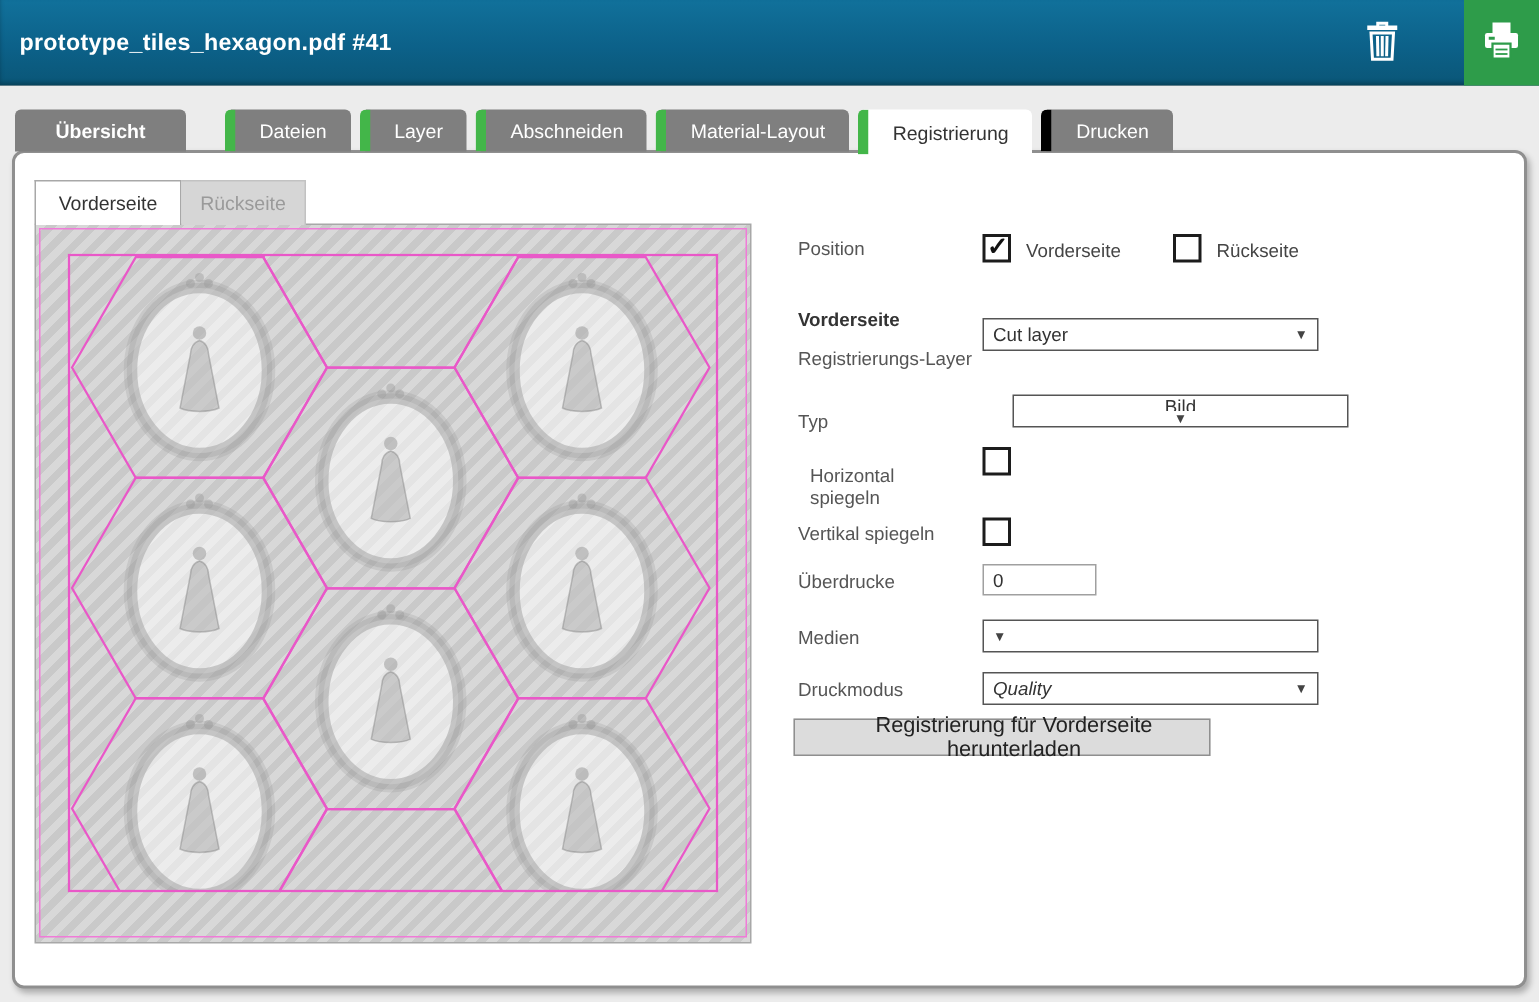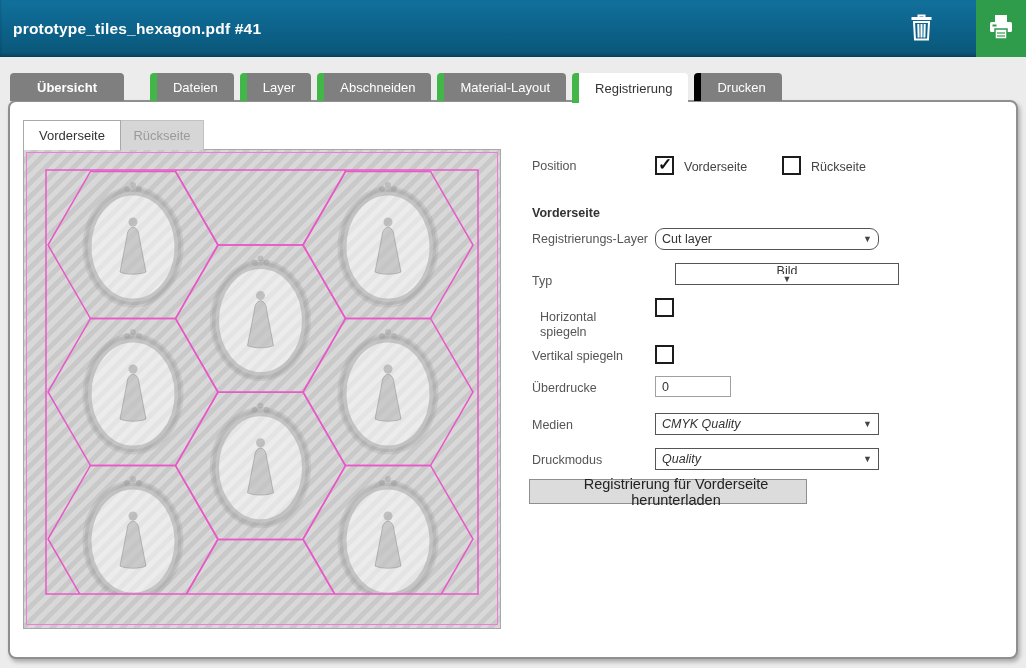--- a/index.html
+++ b/index.html
@@ -258,21 +258,21 @@
   </div>
   <div class="cb-label" style="left:674px; top:58px;">Vorderseite</div>
   <div class="checkbox" style="left:772px; top:54px;">
     <span class="check"></span>
   </div>
   <div class="cb-label" style="left:801px; top:58px;">Rückseite</div>
 
   <div class="fheading" style="left:522px; top:104px;">Vorderseite</div>
 
   <div class="flabel" style="left:522px; top:130px;">Registrierungs-Layer</div>
-  <div class="dropdown" style="left:645px; top:126px;border-radius:9px;">
+  <div class="dropdown" style="left:645px; top:110px;">
     <span class="dd-value">Cut layer</span>
     <span class="dd-arrow">▼</span>
   </div>
 
   <div class="flabel" style="left:522px; top:172px;">Typ</div>
   <div class="dropdown" style="left:665px; top:161px;flex-direction:column;">
     <span class="dd-value">Bild</span>
     <span class="dd-arrow">▼</span>
   </div>
 
@@ -284,21 +284,20 @@
   <div class="flabel" style="left:522px; top:247px;">Vertikal spiegeln</div>
   <div class="checkbox" style="left:645px; top:243px;">
     <span class="check"></span>
   </div>
 
   <div class="flabel" style="left:522px; top:279px;">Überdrucke</div>
   <input class="textinput" style="left: 645px; top: 274px;" value="0">
 
   <div class="flabel" style="left:522px; top:316px;">Medien</div>
   <div class="dropdown" style="left:645px; top:311px;">
-    <span class="dd-value italic">CMYK Quality</span>
     <span class="dd-arrow">▼</span>
   </div>
 
   <div class="flabel" style="left:522px; top:351px;">Druckmodus</div>
   <div class="dropdown" style="left:645px; top:346px;">
     <span class="dd-value italic">Quality</span>
     <span class="dd-arrow">▼</span>
   </div>
 
   <button class="download-btn">Registrierung für Vorderseite herunterladen</button>

